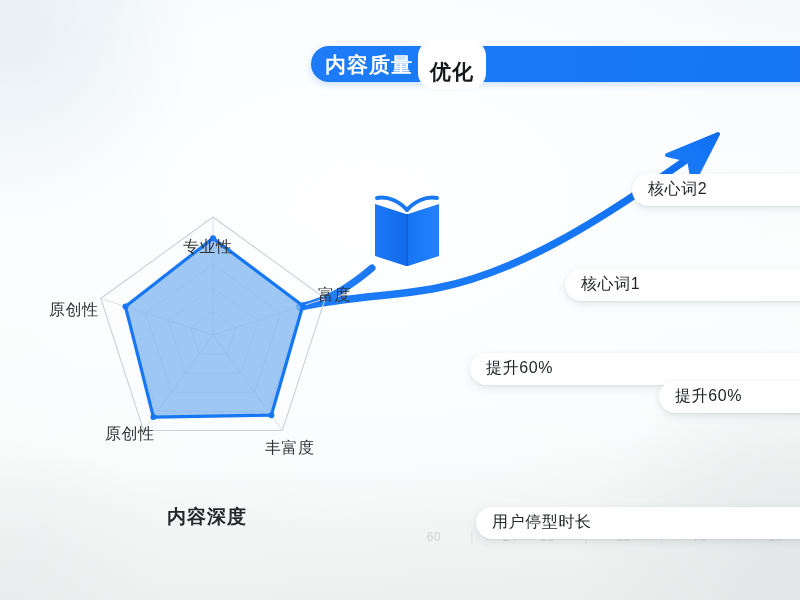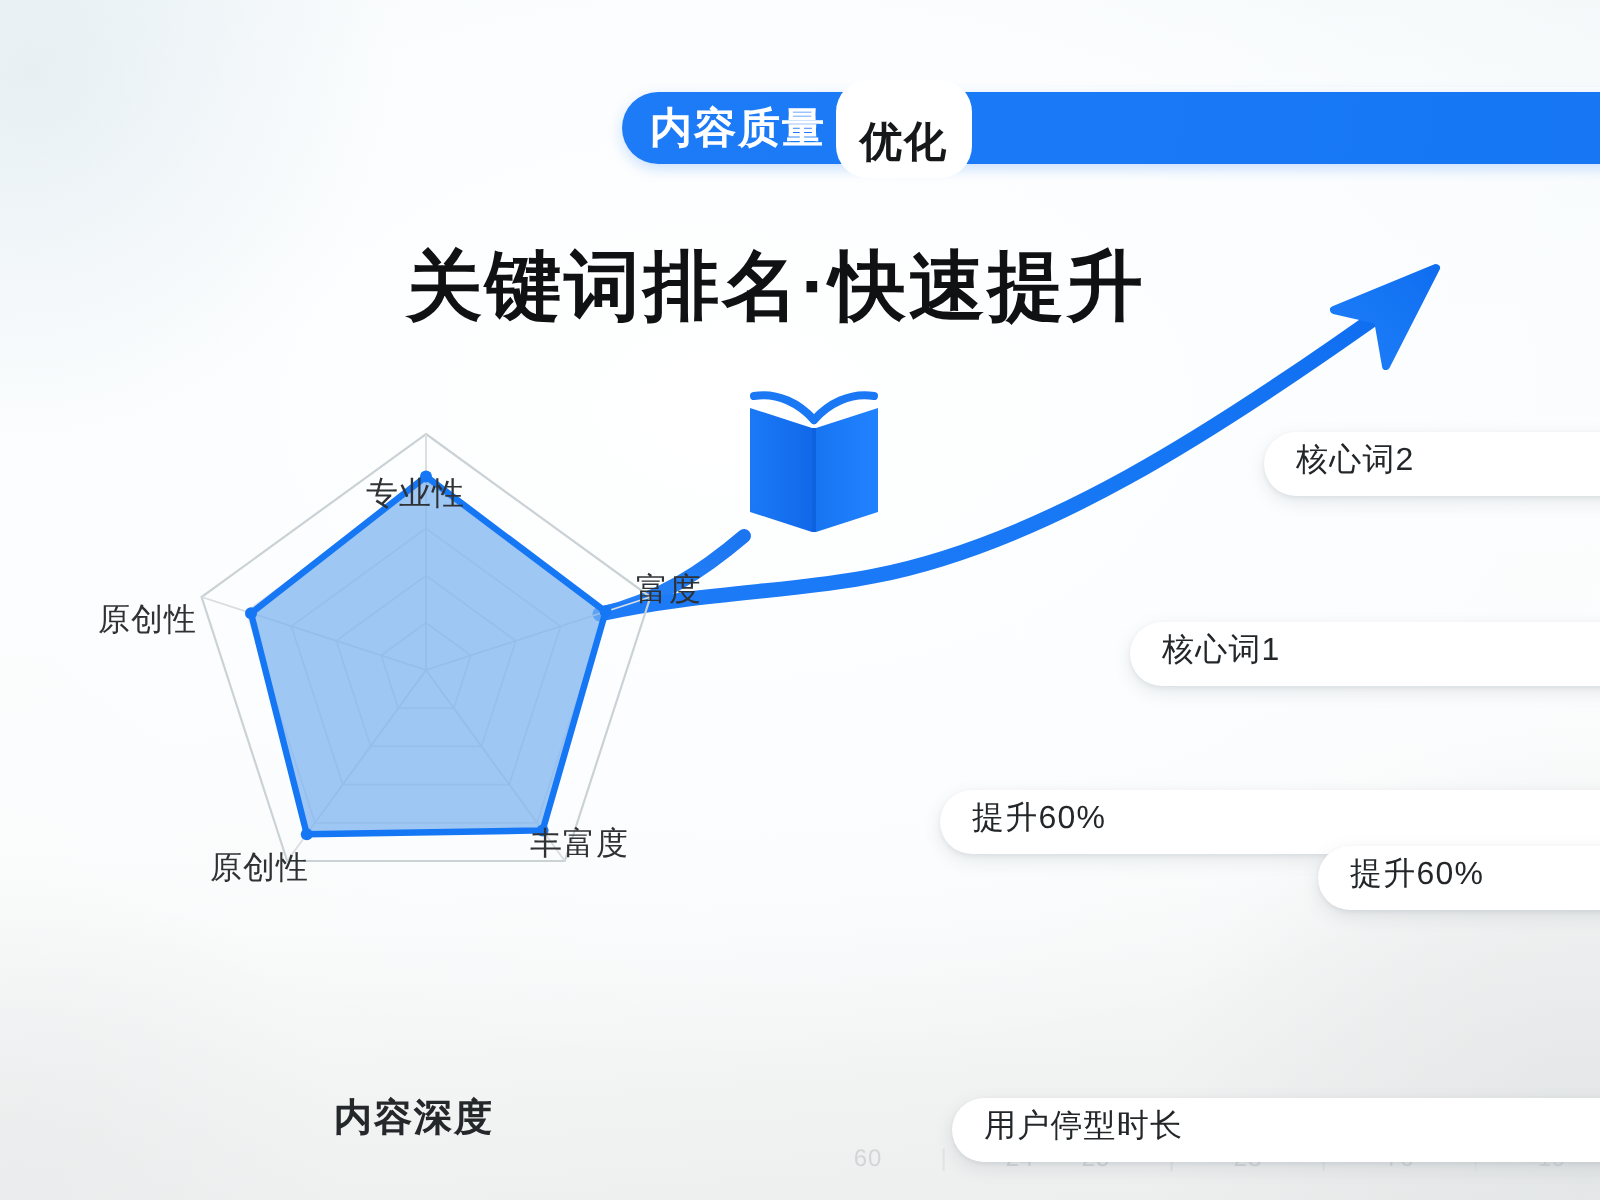--- a/index.html
+++ b/index.html
@@ -95,21 +95,21 @@
   #radar-svg { display: block; }
   .radar-axis-label {
     position: absolute;
     font-size: 16px;
     color: #2f3234;
     white-space: nowrap;
     letter-spacing: 0.5px;
   }
   .lbl-top     { left: 148px; top: 8px; margin-top: 39px; }
   .lbl-right   { left: 283px; top: 95px; }
-  .lbl-br      { left: 230px; top: 222px; text-align: center; }
+  .lbl-br      { left: 230px; top: 248px; text-align: center; }
   .lbl-bl      { left: 70px;  top: 234px; }
   .lbl-left    { left: 14px;  top: 110px; }
 
   .depth-label {
     position: absolute;
     left: 167px;
     top: 468px;
     font-size: 19px;
     font-weight: 600;
     color: #25282a;
@@ -179,23 +179,20 @@
 </head>
 <body>
 
 <div id="stage">
 
   <div class="badge-wrap">
     <span class="badge-main">内容质量</span>
     <span class="badge-pill">优化</span>
   </div>
 
-  <div class="headline">
-    <span class="headline-inner">关键词排名·快速提升</span>
-  </div>
 
   <svg id="growth-svg" viewBox="0 0 800 600">
     <defs>
       <linearGradient id="arrowGrad" x1="0" y1="1" x2="1" y2="0">
         <stop offset="0%" stop-color="#1d7bf7"></stop>
         <stop offset="55%" stop-color="#1677f5"></stop>
         <stop offset="100%" stop-color="#0f6ef0"></stop>
       </linearGradient>
     </defs>
 

